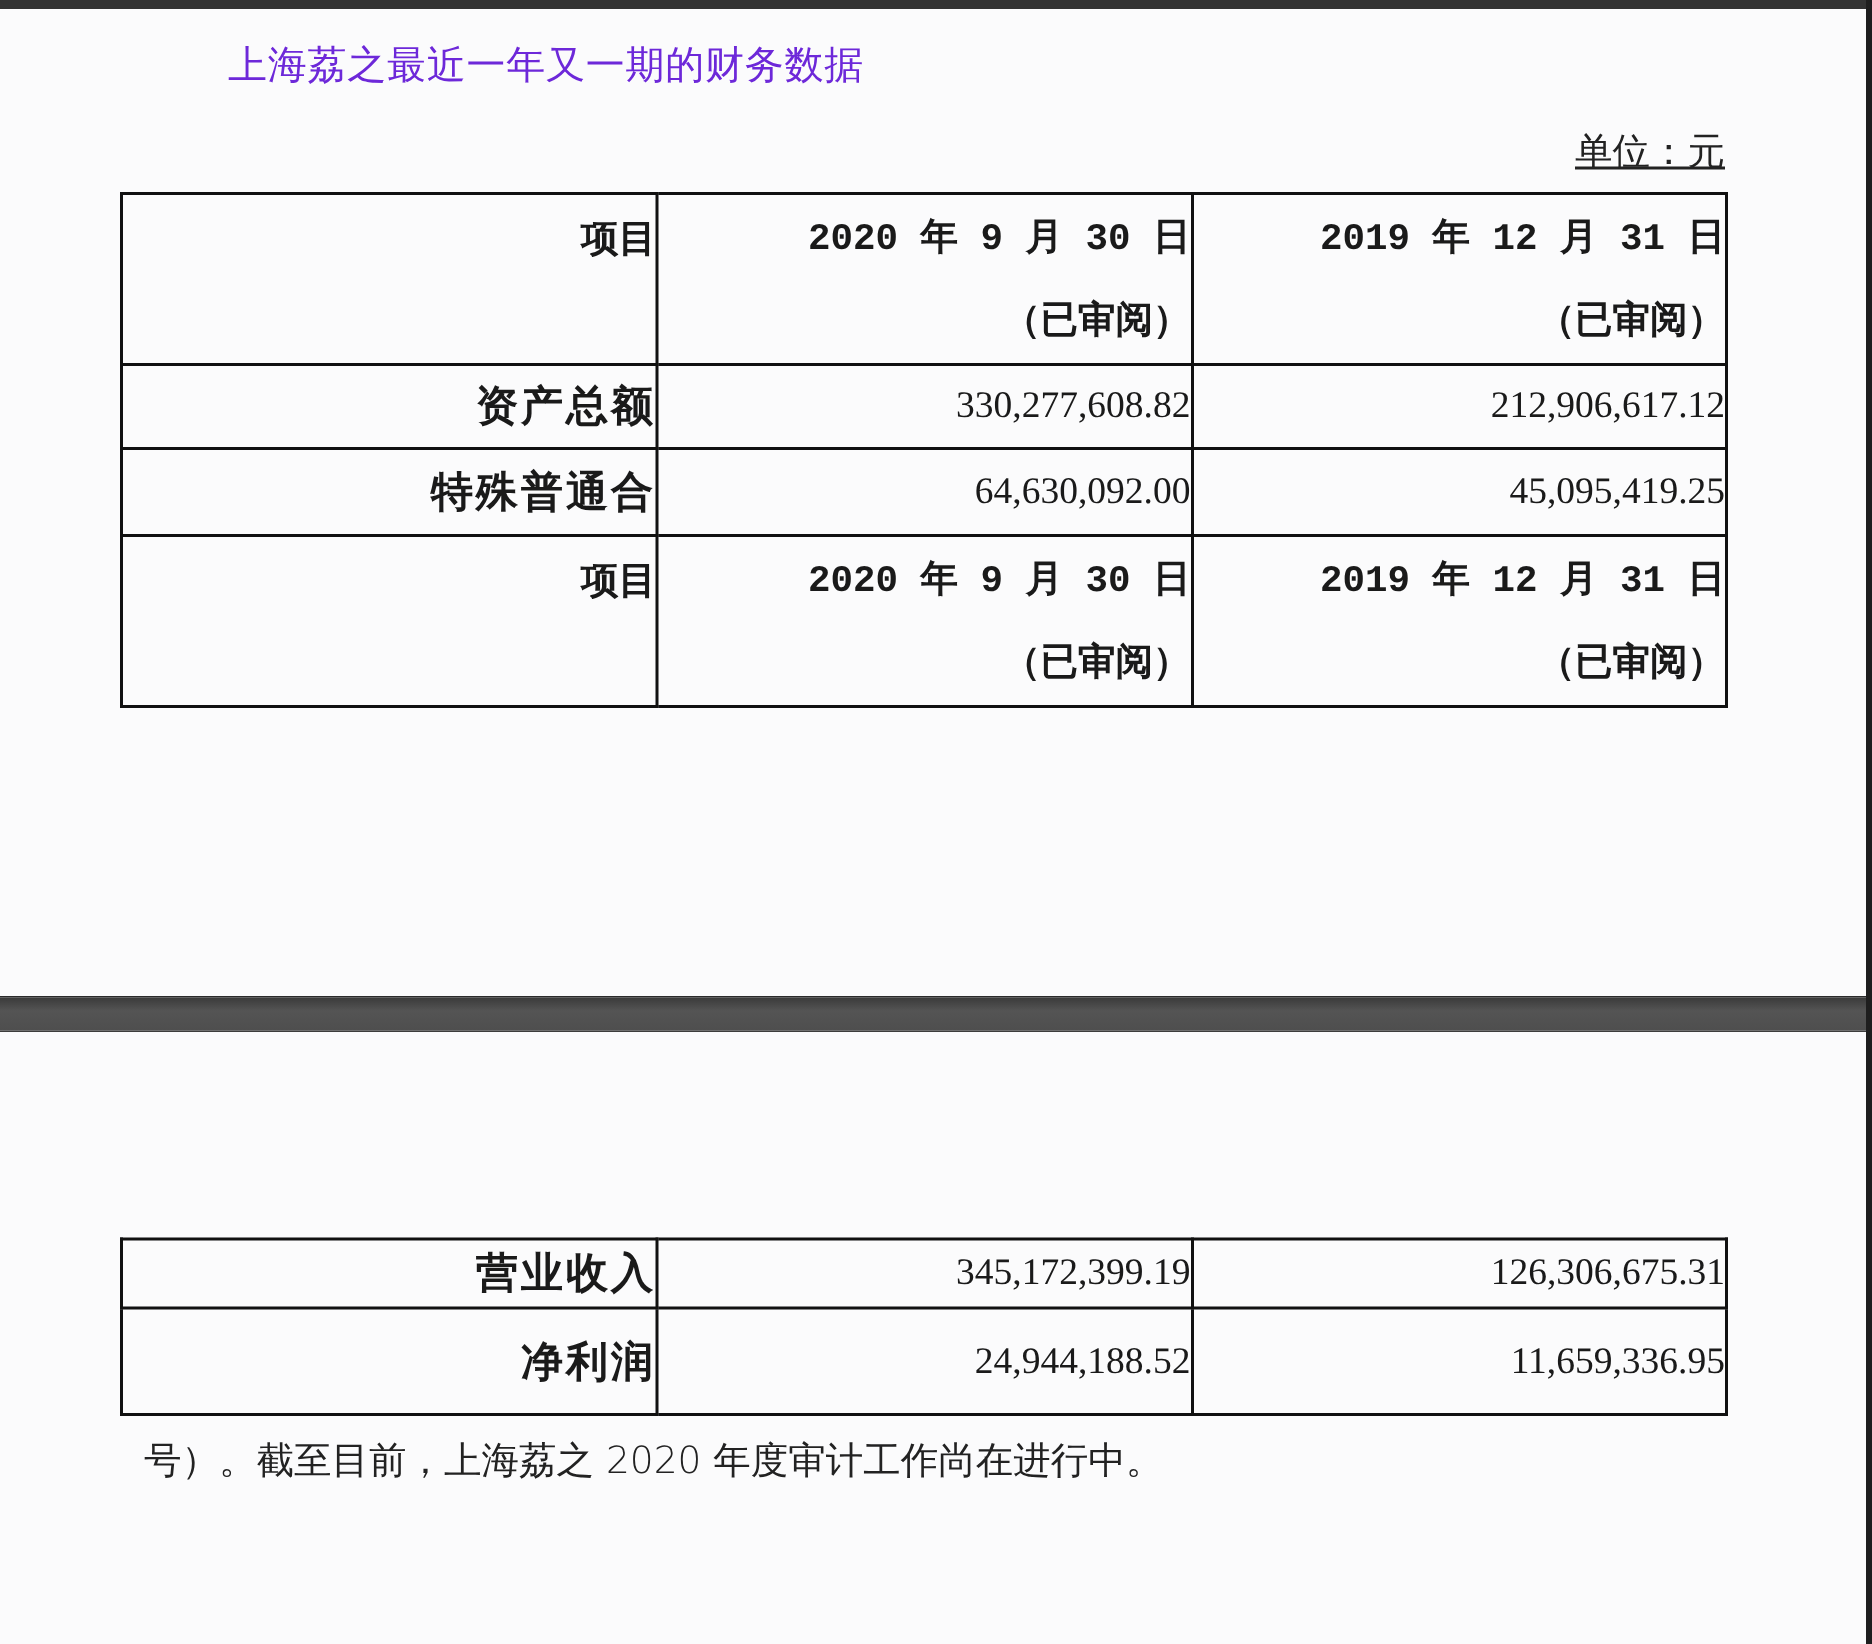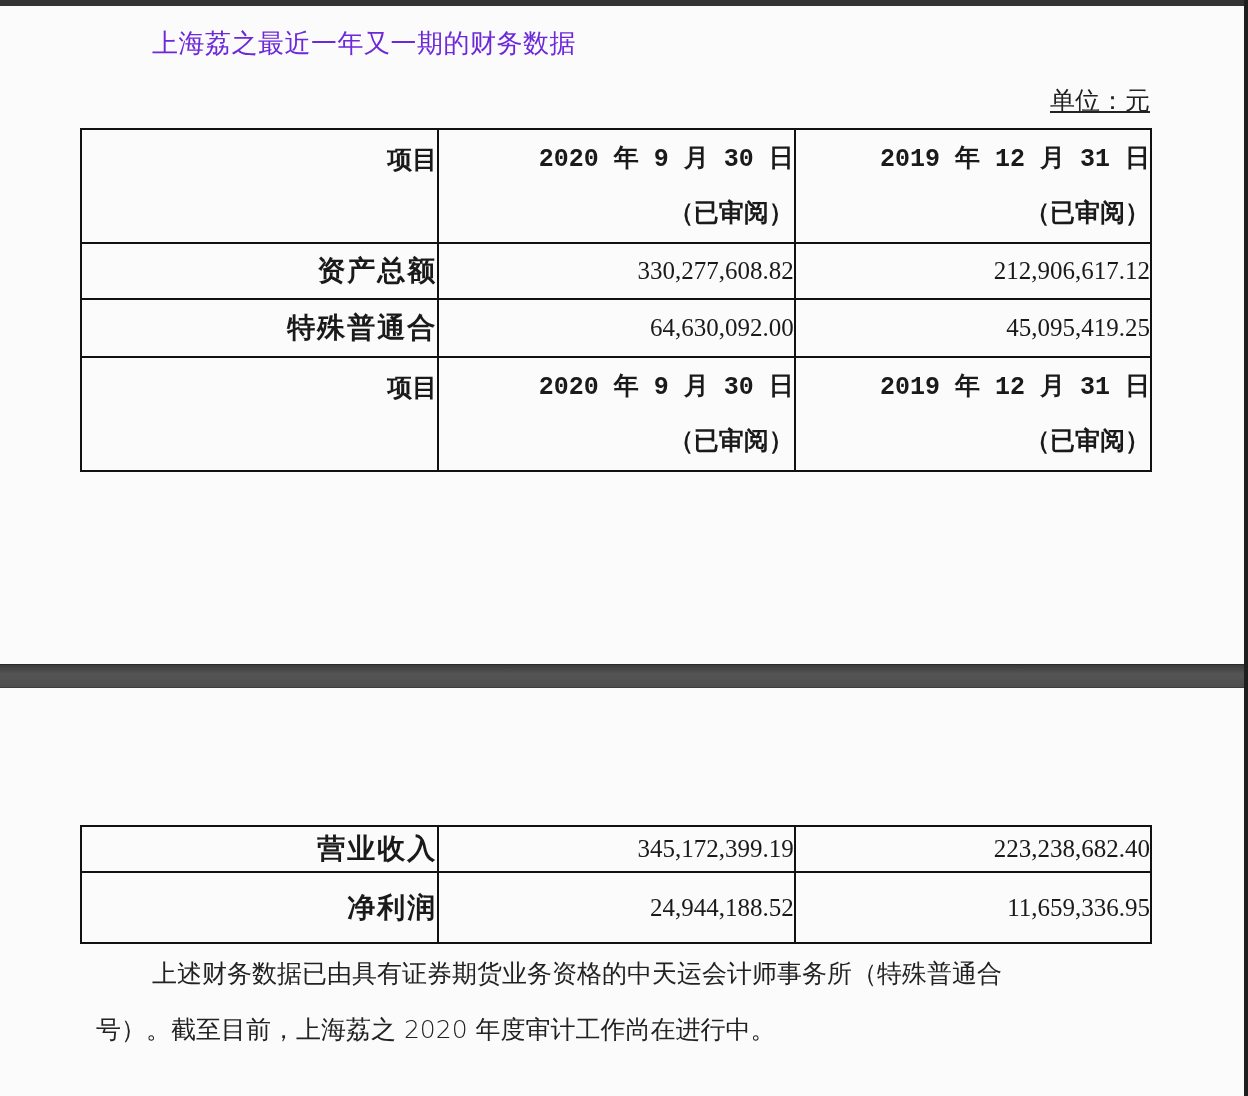--- a/index.html
+++ b/index.html
@@ -103,26 +103,25 @@
 <table class="fin" id="t2">
   <colgroup>
       <col class="col1">
       <col class="col2">
       <col class="col3">
     </colgroup>
   <tbody>
       <tr style="height:46px">
     <td class="label">营业收入</td>
     <td>345,172,399.19</td>
-    <td>223,238,682.40</td>
+    <td>126,306,675.31</td>
   </tr>
   <tr style="height:71px">
     <td class="label">净利润</td>
     <td>24,944,188.52</td>
     <td>11,659,336.95</td>
   </tr>
 </tbody>
   </table>
 
 <div class="para">
-  <span class="l indent">上述财务数据已由具有证券期货业务资格的中天运会计师事务所（特殊普通合</span>
   <span class="l">号）。截至目前，上海荔之 2020 年度审计工作尚在进行中。</span>
 </div>
 
 </body></html>

